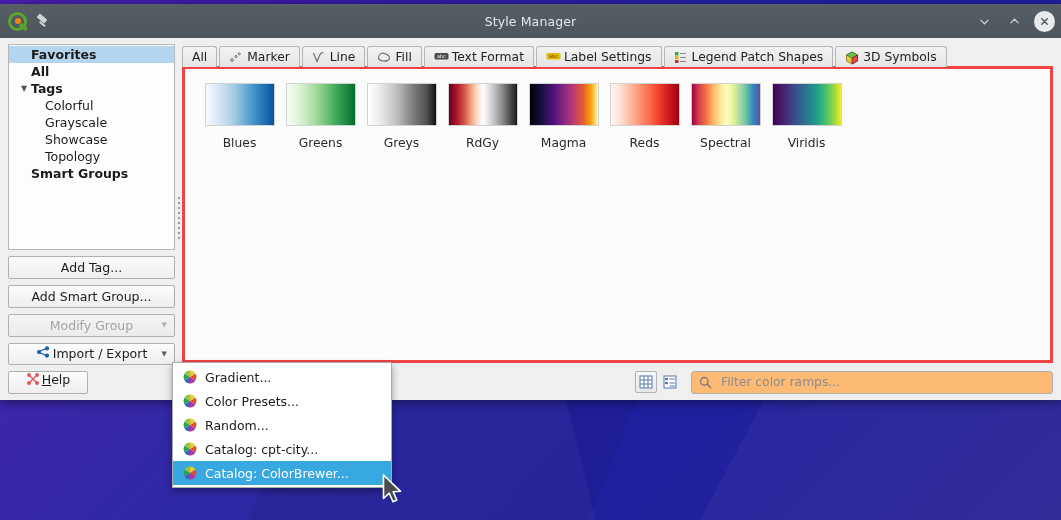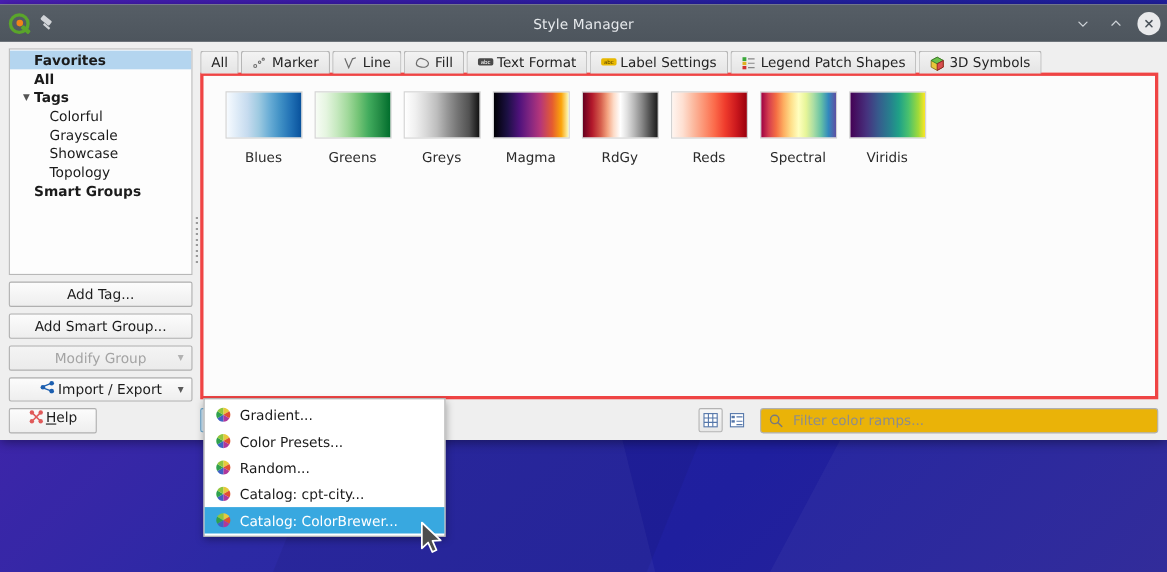--- a/index.html
+++ b/index.html
@@ -279,21 +279,21 @@
   }
   .view-btn.active {
     border: 1px solid #b3b3b3;
     background: linear-gradient(#f7f7f7,#e8e8e8);
   }
 
   #filter-wrap {
     flex: 1;
     height: 23px;
     margin-left: 8px;
-    background: #eab308;
+    background: #fdba74;
     border: 1px solid #b0b0b0;
     border-radius: 3px;
     display: flex; align-items: center;
     padding: 0 7px;
     box-sizing: border-box;
     gap: 7px;
   }
   #filter-input {
     border: none; outline: none; flex: 1;
     font-size: 12.3px;
@@ -317,21 +317,21 @@
     font-size: 12.5px; color: #141414;
     display: flex; align-items: center; justify-content: center; gap: 4px;
     box-sizing: border-box;
     padding: 0 10px;
   }
   .close-btn u { text-decoration: underline; }
 
   
   #popup-menu {
     position: absolute;
-    left: 185px; top: 362px;
+    left: 172px; top: 362px;
     width: 220px;
     background: #ffffff;
     border: 1px solid #a9a9a9;
     box-shadow: 0 3px 7px rgba(0,0,0,0.35);
     padding: 2px 0;
     z-index: 50;
     box-sizing: border-box;
   }
   .menu-item {
     height: 24px;
@@ -542,26 +542,26 @@
               </div>
               <div class="ramp-cell">
                 <div class="ramp-swatch" style="background: linear-gradient(to right, rgb(247, 252, 245) 0%, rgb(229, 245, 224) 14%, rgb(199, 233, 192) 28%, rgb(161, 217, 155) 43%, rgb(116, 196, 118) 57%, rgb(65, 171, 93) 71%, rgb(35, 139, 69) 86%, rgb(0, 109, 44) 100%);"></div>
                 <div class="ramp-name">Greens</div>
               </div>
               <div class="ramp-cell">
                 <div class="ramp-swatch" style="background: linear-gradient(to right, rgb(255, 255, 255) 0%, rgb(240, 240, 240) 14%, rgb(217, 217, 217) 28%, rgb(189, 189, 189) 43%, rgb(150, 150, 150) 57%, rgb(115, 115, 115) 71%, rgb(82, 82, 82) 86%, rgb(16, 16, 16) 100%);"></div>
                 <div class="ramp-name">Greys</div>
               </div>
               <div class="ramp-cell">
+                <div class="ramp-swatch" style="background: linear-gradient(to right, rgb(103, 0, 31) 0%, rgb(178, 24, 43) 12%, rgb(214, 96, 77) 24%, rgb(244, 165, 130) 33%, rgb(253, 219, 199) 41%, rgb(255, 255, 255) 50%, rgb(224, 224, 224) 59%, rgb(186, 186, 186) 68%, rgb(135, 135, 135) 79%, rgb(77, 77, 77) 90%, rgb(26, 26, 26) 100%);"></div>
+                <div class="ramp-name">RdGy</div>
+              </div>
+              <div class="ramp-cell">
                 <div class="ramp-swatch" style="background: linear-gradient(to right, rgb(0, 0, 4) 0%, rgb(28, 16, 68) 18%, rgb(79, 18, 123) 34%, rgb(129, 37, 129) 48%, rgb(181, 54, 122) 62%, rgb(229, 92, 48) 78%, rgb(251, 164, 10) 90%, rgb(252, 253, 191) 100%);"></div>
                 <div class="ramp-name">Magma</div>
-              </div>
-              <div class="ramp-cell">
-                <div class="ramp-swatch" style="background: linear-gradient(to right, rgb(103, 0, 31) 0%, rgb(178, 24, 43) 12%, rgb(214, 96, 77) 24%, rgb(244, 165, 130) 33%, rgb(253, 219, 199) 41%, rgb(255, 255, 255) 50%, rgb(224, 224, 224) 59%, rgb(186, 186, 186) 68%, rgb(135, 135, 135) 79%, rgb(77, 77, 77) 90%, rgb(26, 26, 26) 100%);"></div>
-                <div class="ramp-name">RdGy</div>
               </div>
               <div class="ramp-cell">
                 <div class="ramp-swatch" style="background: linear-gradient(to right, rgb(255, 245, 240) 0%, rgb(254, 224, 210) 14%, rgb(252, 187, 161) 28%, rgb(252, 146, 114) 43%, rgb(251, 106, 74) 57%, rgb(239, 59, 44) 71%, rgb(203, 24, 29) 86%, rgb(153, 0, 13) 100%);"></div>
                 <div class="ramp-name">Reds</div>
               </div>
               <div class="ramp-cell">
                 <div class="ramp-swatch" style="background: linear-gradient(to right, rgb(158, 1, 66) 0%, rgb(213, 62, 79) 10%, rgb(244, 109, 67) 20%, rgb(253, 174, 97) 30%, rgb(254, 224, 139) 40%, rgb(255, 255, 191) 50%, rgb(230, 245, 152) 60%, rgb(171, 221, 164) 70%, rgb(102, 194, 165) 80%, rgb(50, 136, 189) 90%, rgb(94, 79, 162) 100%);"></div>
                 <div class="ramp-name">Spectral</div>
               </div>
               <div class="ramp-cell">

